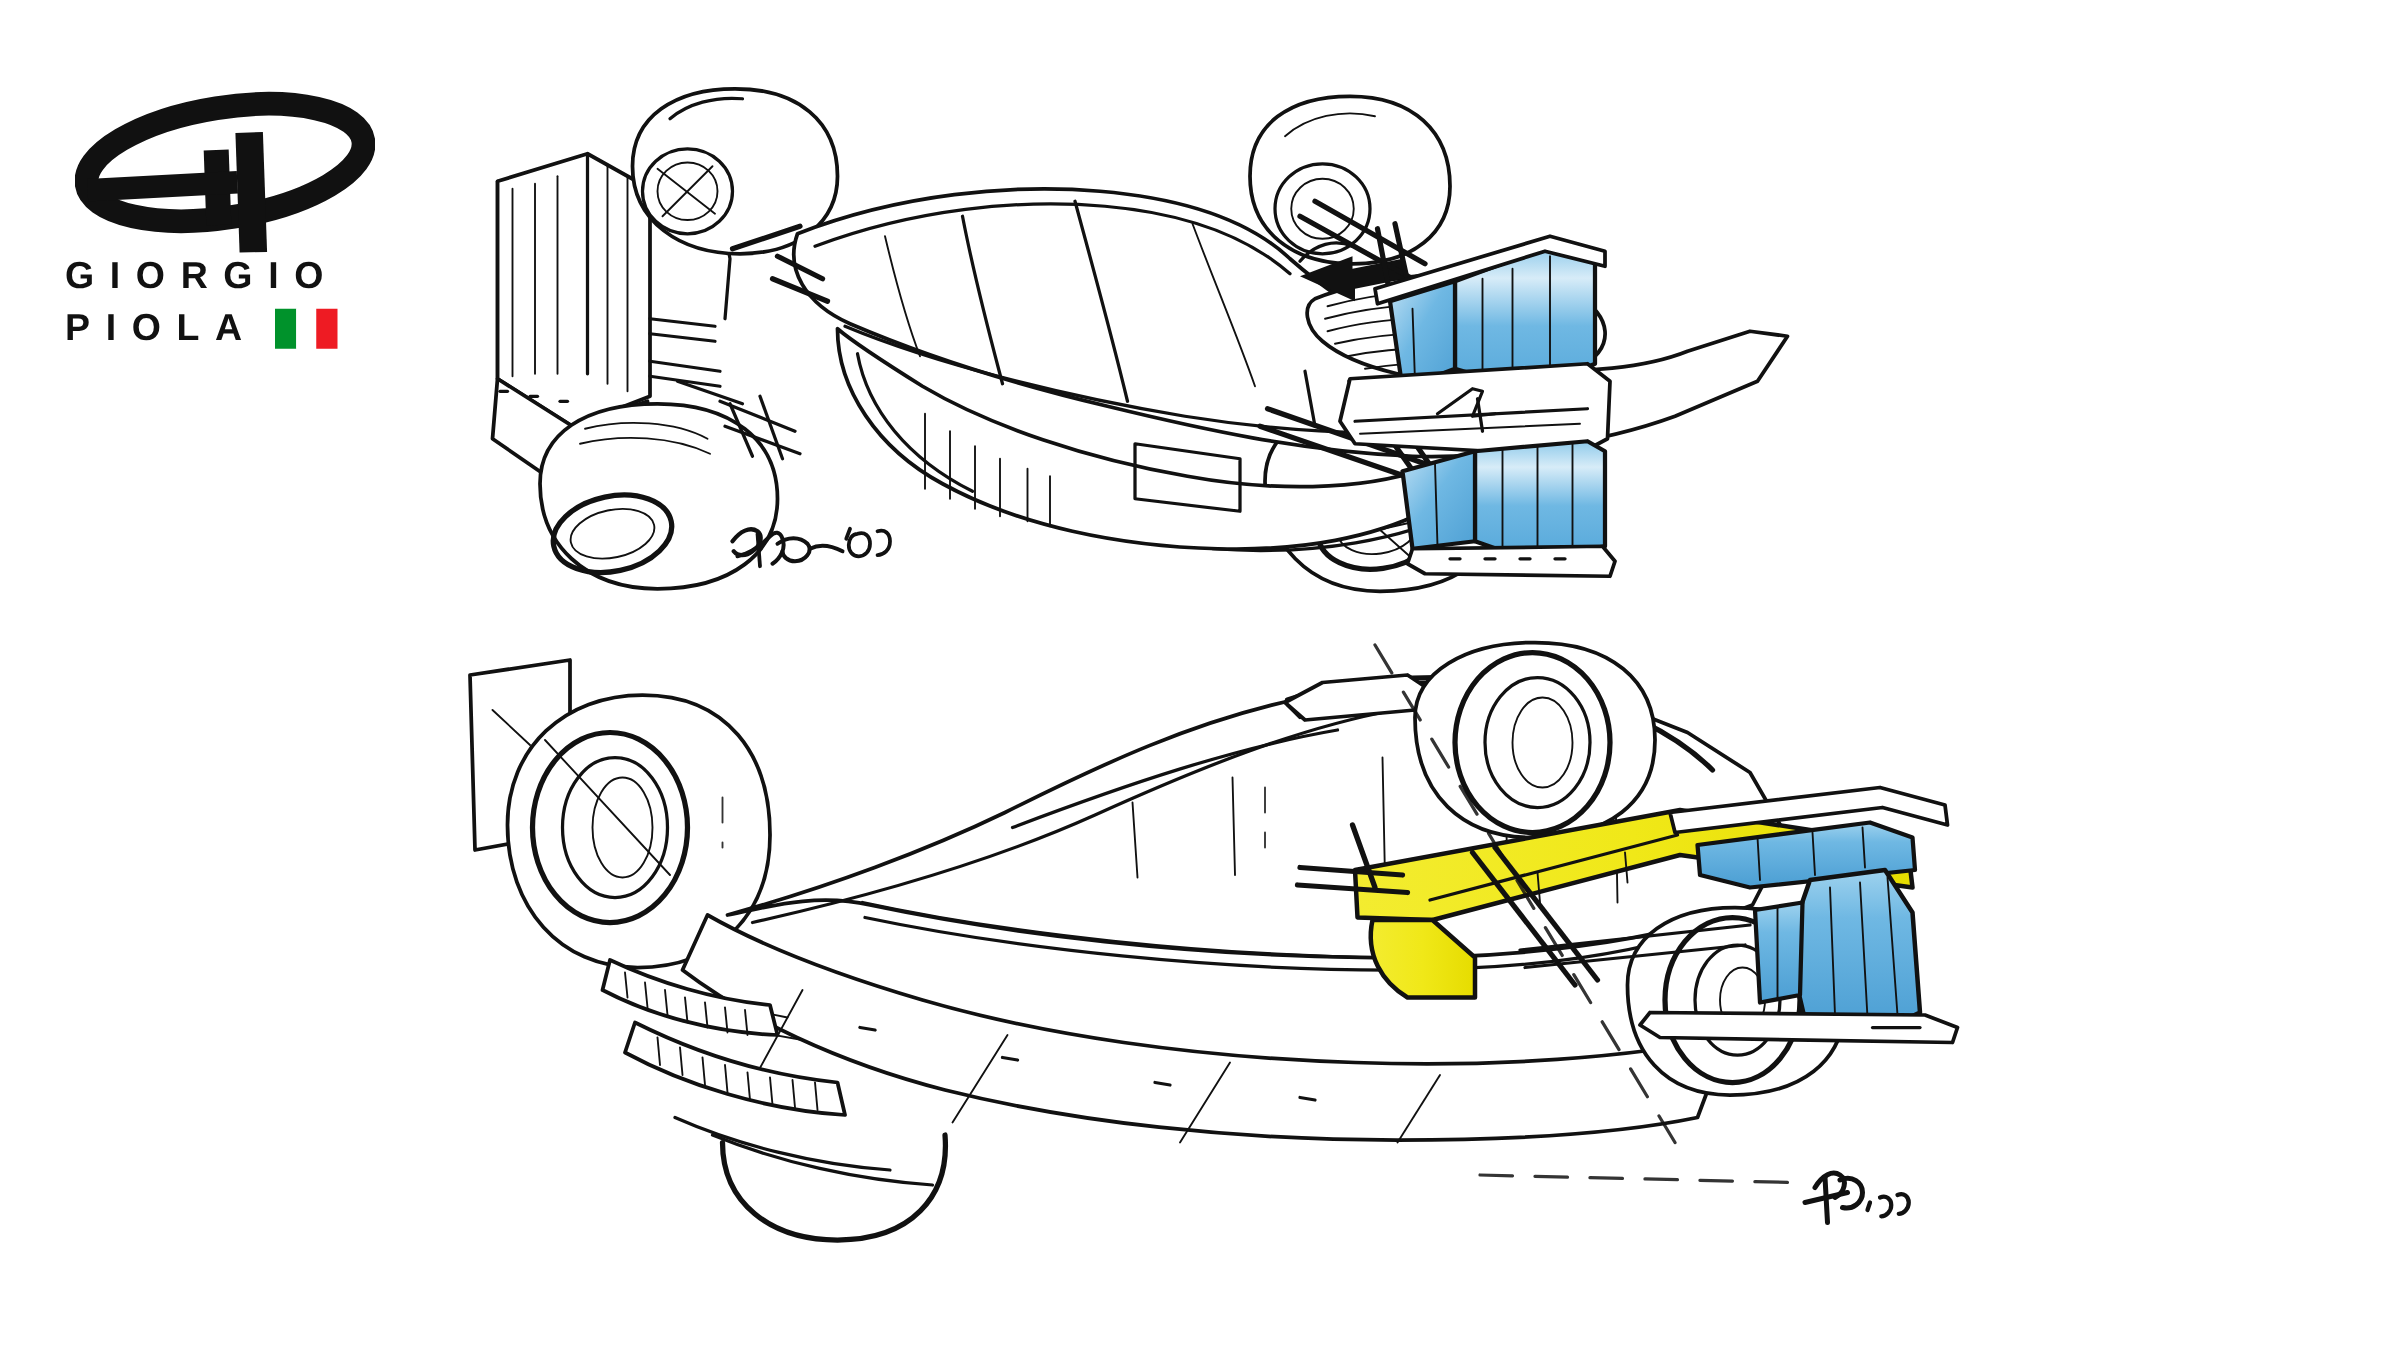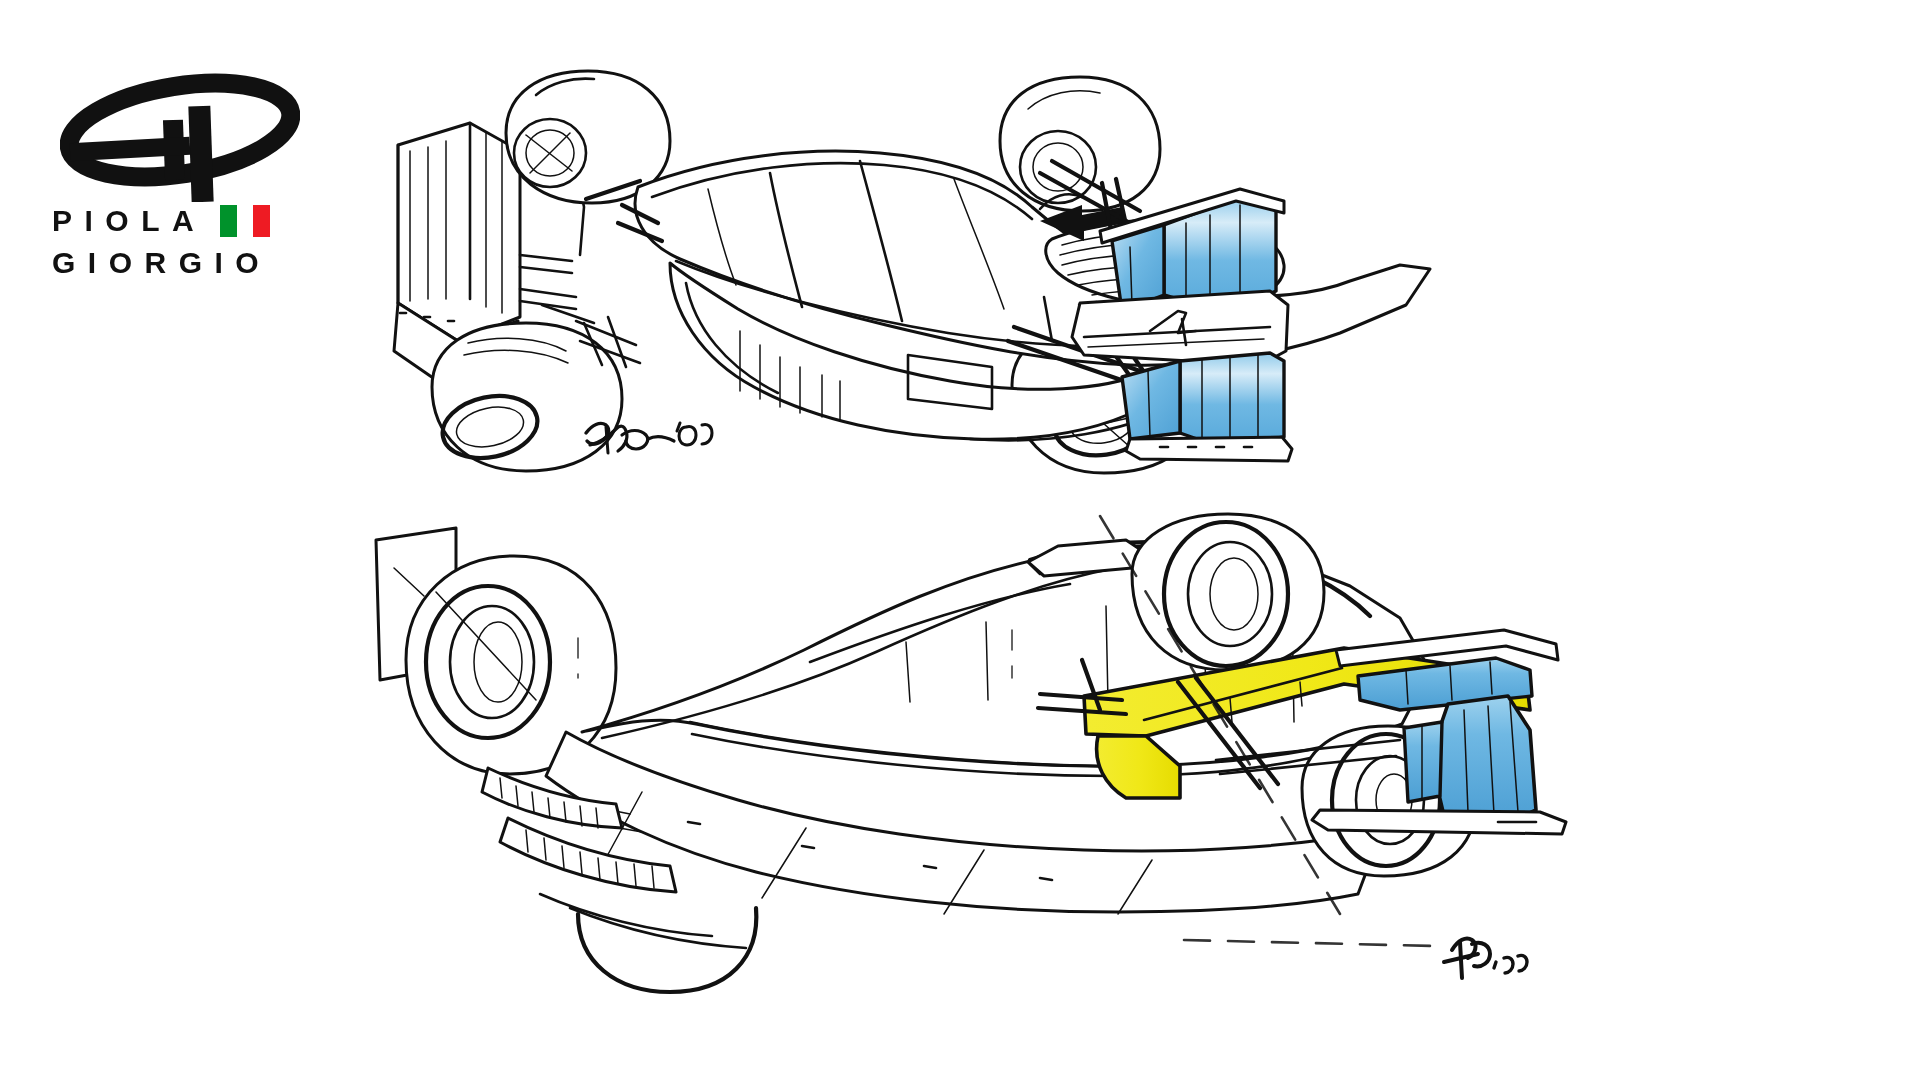--- a/index.html
+++ b/index.html
@@ -108,29 +108,29 @@
 
       <rect x="130" y="34" width="22" height="96" fill="#111111" transform="rotate(-2 141 82)"></rect>
 
       <rect x="104" y="48" width="20" height="60" fill="#111111" transform="rotate(-2 114 78)"></rect>
 
       <rect x="10" y="68" width="120" height="18" fill="#111111" transform="rotate(-3 70 77)"></rect>
     </svg>
 
     <div id="logo-wordmark">
       <div class="wm-line">
+        <span class="wm-text">GIORGIO</span>
+      </div>
+      <div class="wm-line">
         <span class="wm-text">PIOLA</span>
         <span id="flag">
           <span style="background:#00922b"></span>
           <span style="background:#ffffff"></span>
           <span style="background:#ee1b23"></span>
         </span>
-      </div>
-      <div class="wm-line">
-        <span class="wm-text">GIORGIO</span>
       </div>
     </div>
   </div>
 
   <div id="car-top-wrap">
     <svg class="car-svg" viewBox="0 0 1260 460" preserveAspectRatio="none">
 
       <defs>
         <linearGradient id="blueA" x1="0" y1="0" x2="0" y2="1">
           <stop offset="0%" stop-color="#8fcaea"></stop>

